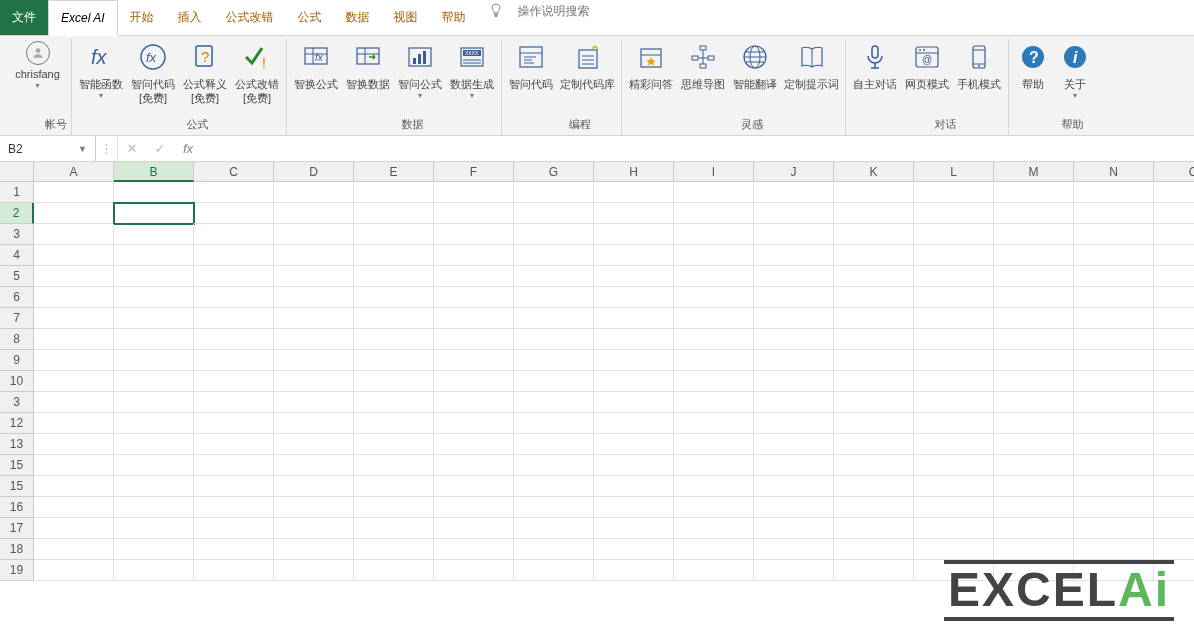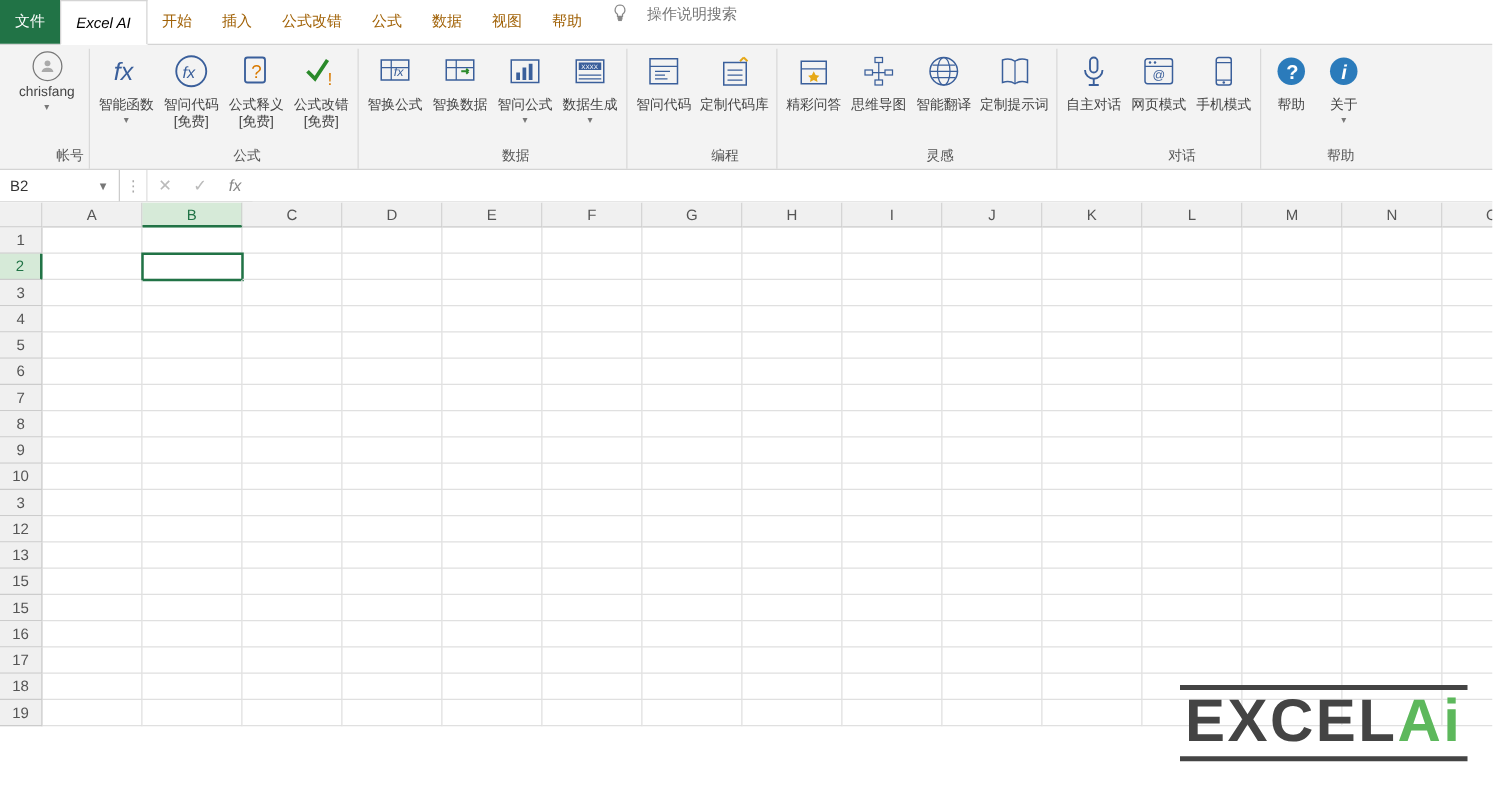--- a/index.html
+++ b/index.html
@@ -214,21 +214,21 @@
 .cell.selected {
   outline: 2px solid #217346;
   outline-offset: -1px;
   background: #fff;
 }
 
 
 .watermark {
   position: absolute;
   right: 20px;
-  bottom: 28px;
+  bottom: 16px;
   font-family: "Arial Black", sans-serif;
   font-size: 48px;
   font-weight: 900;
   letter-spacing: 2px;
   color: #444;
   border-top: 4px solid #444;
   border-bottom: 4px solid #444;
   padding: 0 4px;
   line-height: 1.1;
 }

